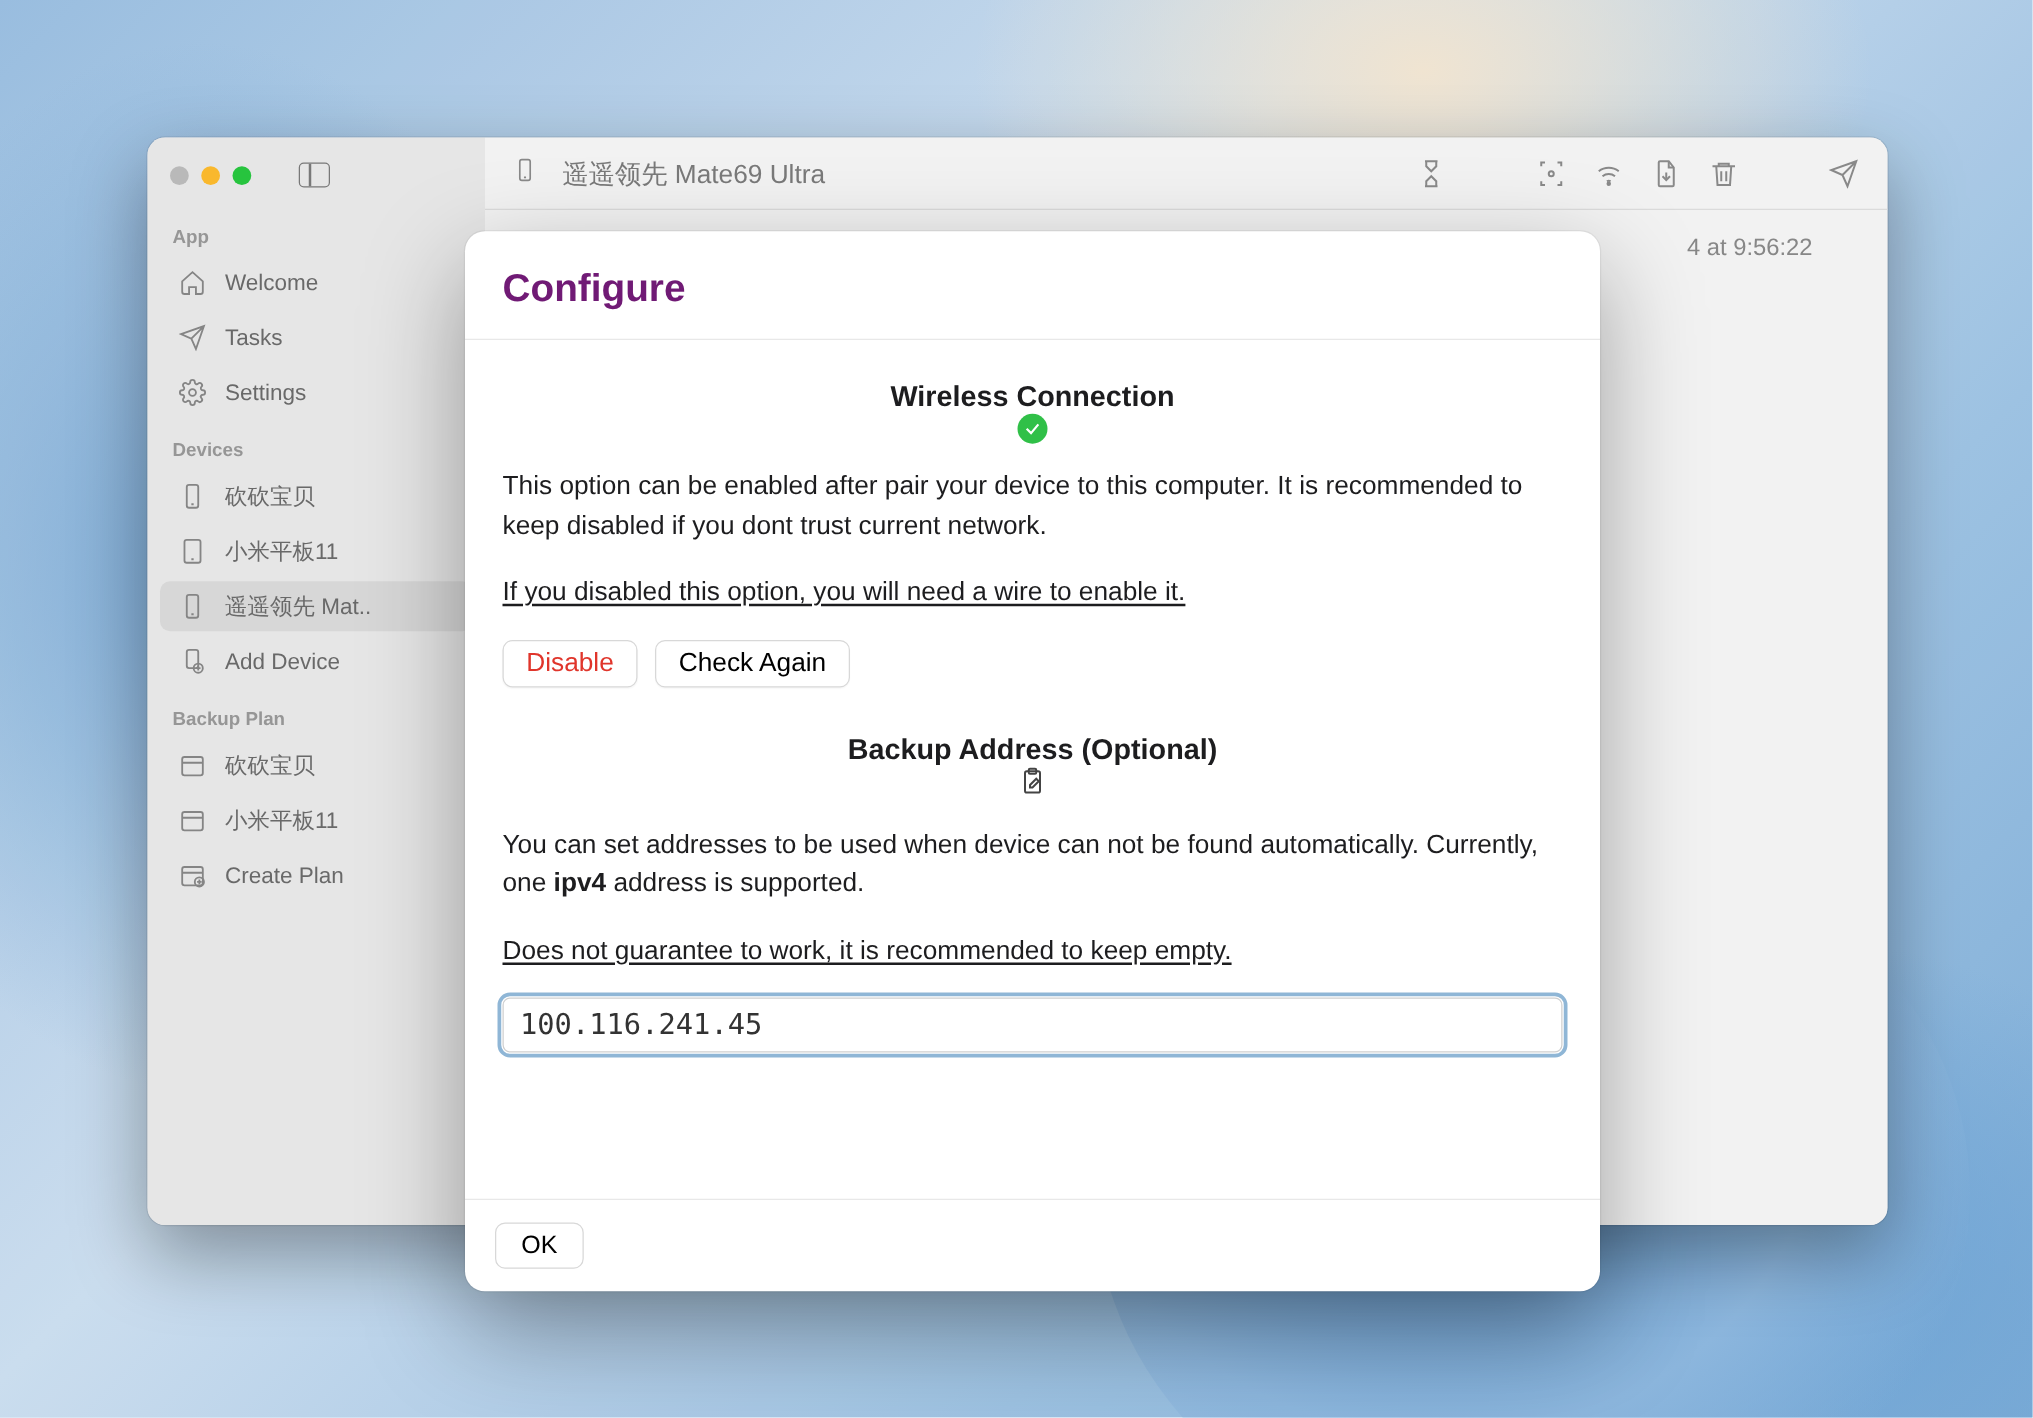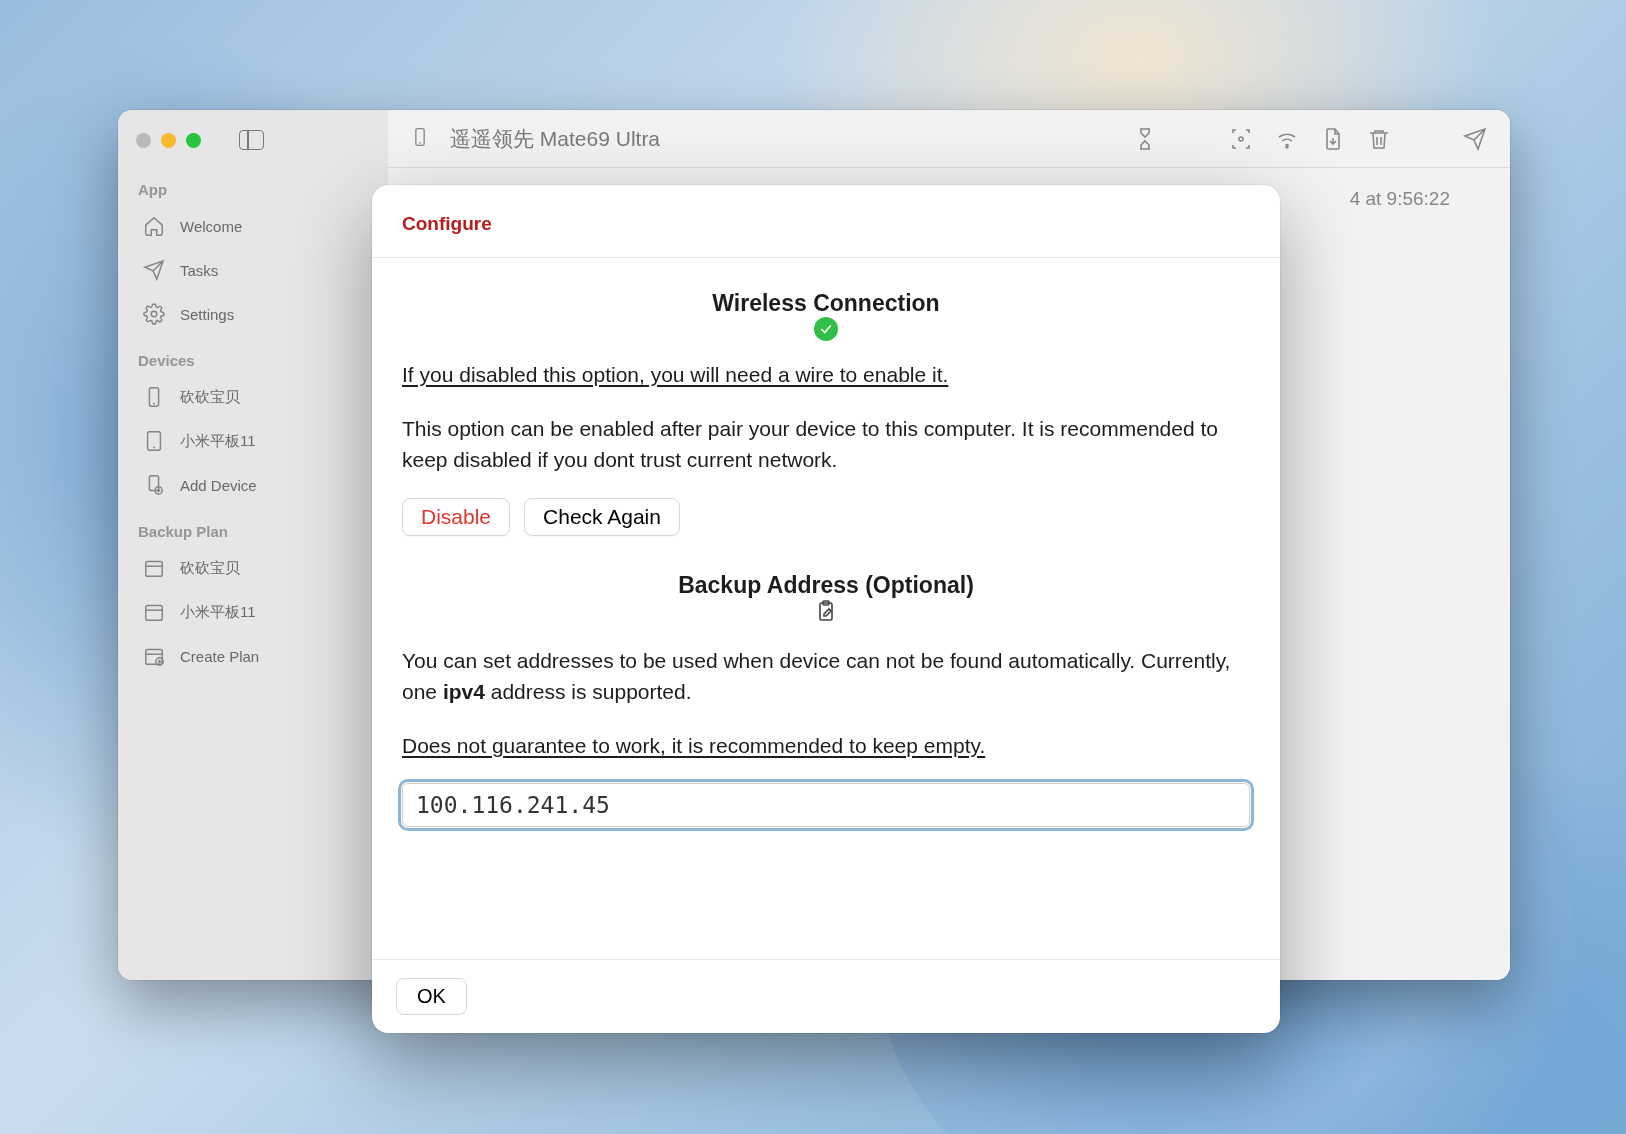--- a/index.html
+++ b/index.html
@@ -50,21 +50,21 @@
 .dot.close{background:#bdbdbd;}
 .dot.min{background:#febc2e;}
 .dot.max{background:#28c840;}
 .sidebar-toggle{
   margin-left:28px;width:25px;height:20px;border:1.8px solid #7b7b7b;border-radius:4px;position:relative;
 }
 .sidebar-toggle::before{content:"";position:absolute;left:7px;top:0;bottom:0;width:1.8px;background:#7b7b7b;}
 .section-label{font-size:15px;color:#9a9a9a;font-weight:600;padding:16px 0 6px 20px;}
 .side-item{
   display:flex;align-items:center;gap:14px;padding:8px 14px;margin:2px 10px;border-radius:8px;
-  font-size:15px;color:#6c6c6c;cursor:pointer;
+  font-size:18px;color:#6c6c6c;cursor:pointer;
 }
 .side-item.selected{background:#dcdcdc;}
 .side-icon{width:24px;height:24px;flex:0 0 24px;display:flex;align-items:center;justify-content:center;}
 .side-icon svg{width:22px;height:22px;stroke:#888;fill:none;stroke-width:1.6;}
 .side-label{white-space:nowrap;overflow:hidden;text-overflow:ellipsis;}
 
 .main {
   flex:1;background:#f7f7f7;display:flex;flex-direction:column;
 }
 .toolbar{
@@ -82,21 +82,21 @@
 .overlay{position:absolute;inset:0;background:rgba(0,0,0,0.02);}
 .overlay-bg{position:absolute;inset:0;}
 .modal{
   position:absolute;
   left:372px; top:185px;
   width:908px; height:848px;
   background:#fff;border-radius:16px;
   box-shadow:0 30px 80px rgba(0,0,0,.35),0 0 0 1px rgba(0,0,0,.05);
   display:flex;flex-direction:column;
 }
-.modal-header{padding:28px 30px 22px;font-size:19px;font-weight:700;color:#b91c1c;border-bottom:1px solid #e8e8e8;}
+.modal-header{padding:28px 30px 22px;font-size:31px;font-weight:700;color:#701a75;border-bottom:1px solid #e8e8e8;}
 .modal-body{flex:1;padding:28px 30px 10px;overflow:auto;}
 .section-head{display:flex;align-items:center;justify-content:space-between;margin-bottom:18px;margin-top:4px;flex-direction:column;}
 .section-title{font-size:23px;font-weight:700;color:#1d1d1f;}
 .status-check{width:24px;height:24px;border-radius:50%;background:#30c048;display:flex;align-items:center;justify-content:center;}
 .status-check svg{width:14px;height:14px;stroke:#fff;fill:none;stroke-width:3;}
 .body-text{font-size:21px;color:#1d1d1f;line-height:1.5;margin-bottom:22px;}
 .body-text.underline{text-decoration:underline;text-underline-offset:3px;}
 .btn-row{display:flex;gap:14px;margin-bottom:36px;}
 .mac-btn{
   padding:6px 18px;font-size:21px;background:#fff;border:1px solid #d8d8d8;border-radius:8px;cursor:pointer;
@@ -169,20 +169,29 @@
     </div>
     <div class="side-item">
       <span class="side-icon">
           <svg viewBox="0 0 24 24">
             <rect x="5" y="2" width="14" height="20" rx="2"></rect>
             <line x1="11" y1="19" x2="13" y2="19"></line>
           </svg>
         </span>
       <span class="side-label">小米平板11</span>
     </div>
+    <div class="side-item selected">
+      <span class="side-icon">
+          <svg viewBox="0 0 24 24">
+            <rect x="7" y="2" width="10" height="20" rx="2"></rect>
+            <line x1="11" y1="19" x2="13" y2="19"></line>
+          </svg>
+        </span>
+      <span class="side-label">遥遥领先 Mat..</span>
+    </div>
     <div class="side-item">
       <span class="side-icon">
           <svg viewBox="0 0 24 24">
             <rect x="7" y="2" width="10" height="16" rx="2"></rect>
             <circle cx="17" cy="18" r="4"></circle>
             <line x1="17" y1="16" x2="17" y2="20"></line>
             <line x1="15" y1="18" x2="19" y2="18"></line>
           </svg>
         </span>
       <span class="side-label">Add Device</span>
@@ -280,22 +289,22 @@
     <div class="modal-body">
 
       <div class="section-head">
         <div class="section-title">Wireless Connection</div>
         <div class="status-check">
           <svg viewBox="0 0 24 24">
               <polyline points="4 12 10 18 20 6"></polyline>
             </svg>
         </div>
       </div>
+      <p class="body-text">This option can be enabled after pair your device to this computer. It is recommended to keep disabled if you dont trust current network.</p>
       <p class="body-text underline">If you disabled this option, you will need a wire to enable it.</p>
-      <p class="body-text">This option can be enabled after pair your device to this computer. It is recommended to keep disabled if you dont trust current network.</p>
       <div class="btn-row">
         <button class="mac-btn danger">Disable</button>
         <button class="mac-btn">Check Again</button>
       </div>
 
       <div class="section-head">
         <div class="section-title">Backup Address (Optional)</div>
         <div class="clip-icon">
           <svg viewBox="0 0 24 24">
               <rect x="6" y="4" width="12" height="17" rx="1.5"></rect>

